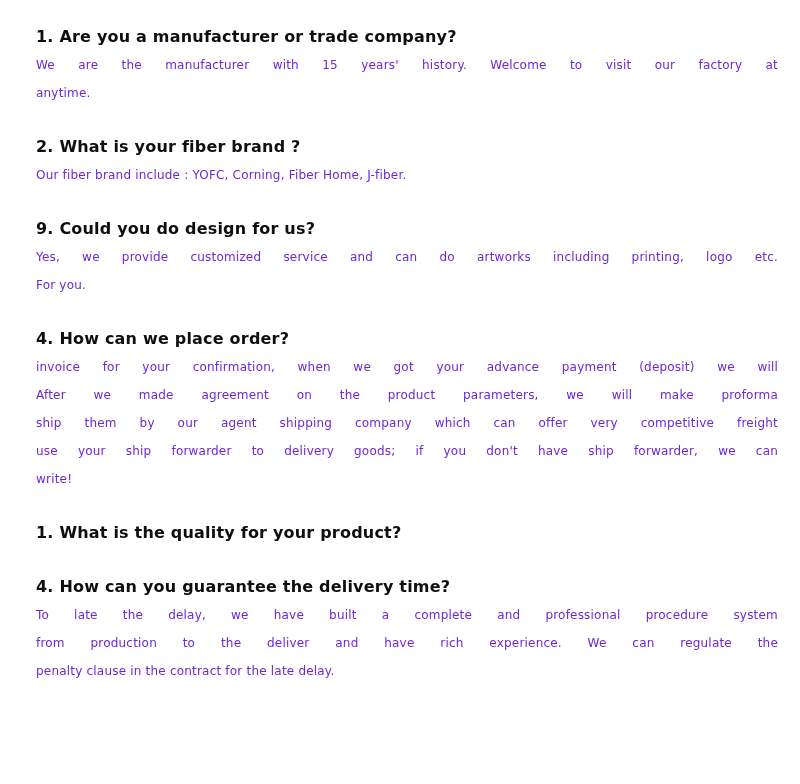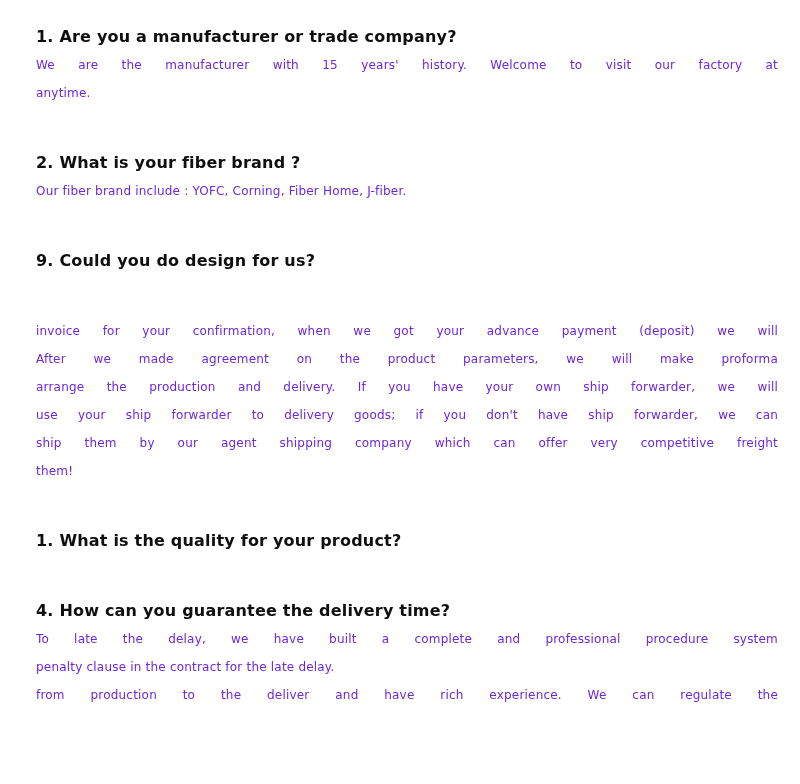--- a/index.html
+++ b/index.html
@@ -9,21 +9,21 @@
     height: 784px;
     font-family: "DejaVu Sans", "Liberation Sans", sans-serif;
     overflow: hidden;
   }
   .doc {
     width: 800px;
     height: 784px;
     padding: 23px 22px 16px 36px;
     background: #ffffff;
   }
-  .faq-item + .faq-item { margin-top: 42px; }
+  .faq-item + .faq-item { margin-top: 26px; }
   .q {
     font-size: 16px;
     font-weight: bold;
     line-height: 28px;
     color: #0f0f0f;
     letter-spacing: 0.2px;
   }
   .a {
     font-size: 12px;
     line-height: 28px;
@@ -49,40 +49,42 @@
   <section class="faq-item">
     <h3 class="q">2. What is your fiber brand ?</h3>
     <p class="a">
       <span class="ln">Our fiber brand include : YOFC, Corning, Fiber Home, J-fiber.</span>
     </p>
   </section>
 
   <section class="faq-item">
     <h3 class="q">9. Could you do design for us?</h3>
     <p class="a">
+      <span class="ln jl">Yes, we provide customized service and can do artworks including printing, logo etc.</span>
+      <span class="ln">For you.</span>
     </p>
   </section>
 
   <section class="faq-item">
+    <h3 class="q">4. How can we place order?</h3>
     <p class="a">
       <span class="ln jl">invoice for your confirmation, when we got your advance payment (deposit) we will</span>
       <span class="ln jl">After we made agreement on the product parameters, we will make proforma</span>
-      <span class="ln jl">arrange the production and delivery. If you have your own ship forwarder, we will</span>
+      <span class="ln jl">ship them by our agent shipping company which can offer very competitive freight</span>
       <span class="ln jl">use your ship forwarder to delivery goods; if you don't have ship forwarder, we can</span>
-      <span class="ln jl">ship them by our agent shipping company which can offer very competitive freight</span>
-      <span class="ln">them!</span>
+      <span class="ln">write!</span>
     </p>
   </section>
 
   <section class="faq-item">
     <h3 class="q">1. What is the quality for your product?</h3>
   </section>
 
   <section class="faq-item">
     <h3 class="q">4. How can you guarantee the delivery time?</h3>
     <p class="a">
       <span class="ln jl">To late the delay, we have built a complete and professional procedure system</span>
+      <span class="ln jl">from production to the deliver and have rich experience. We can regulate the</span>
       <span class="ln">penalty clause in the contract for the late delay.</span>
-      <span class="ln jl">from production to the deliver and have rich experience. We can regulate the</span>
     </p>
   </section>
 
 </div>
 
 </body></html>

